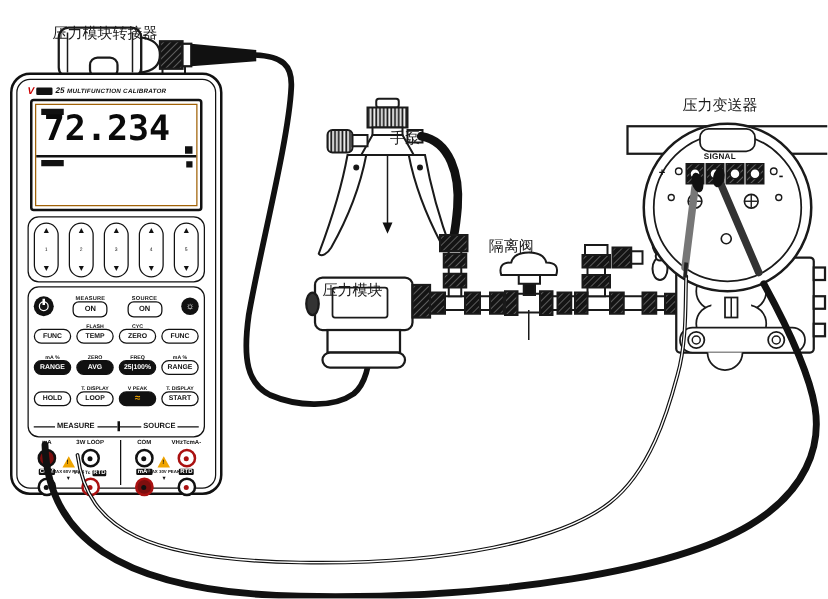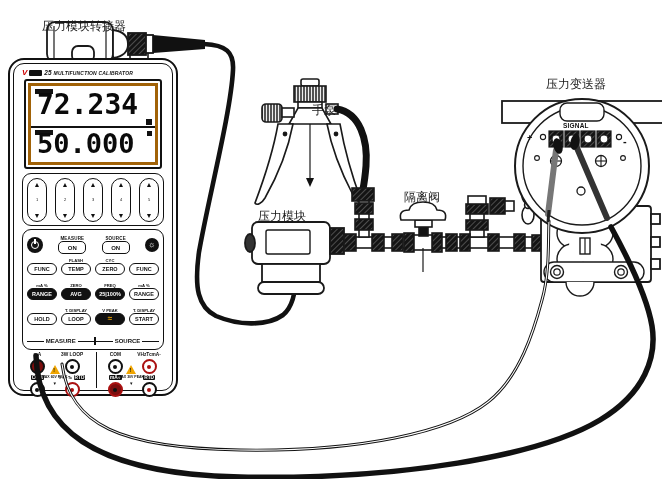--- a/index.html
+++ b/index.html
@@ -10,21 +10,21 @@
   
   .calib{position:absolute;left:8px;top:58px;width:170px;height:338px;z-index:2;
          border:2px solid #111;border-radius:16px;background:#fff;box-sizing:border-box;}
   .face{position:absolute;left:3px;top:3px;right:3px;bottom:3px;border:1.6px solid #111;border-radius:11px;}
   .hdr{position:absolute;left:8px;top:3px;right:4px;height:11px;display:flex;align-items:center;gap:2px;}
   .logo-v{color:#c00;font-weight:bold;font-style:italic;font-size:8px;line-height:8px;}
   .logo-box{width:13px;height:6px;background:#111;border-radius:1px;}
   .model{font-weight:bold;font-style:italic;font-size:6.5px;}
   .brand{font-weight:bold;font-style:italic;font-size:5px;letter-spacing:.2px;}
   .lcd{position:absolute;left:10px;top:15px;width:138px;height:90px;border:2.5px solid #111;border-radius:3px;background:#fff;box-sizing:border-box;}
-  .lcd-in{position:absolute;left:2px;top:2px;right:2px;bottom:2px;border:3px solid #a16207;}
+  .lcd-in{position:absolute;left:2px;top:2px;right:2px;bottom:2px;border:1px solid #a16207;}
   .seg{font-family:"DejaVu Sans Mono",monospace;font-weight:bold;color:#0a0a0a;position:absolute;left:6px;letter-spacing:0;}
   .seg1{top:2px;font-size:28px;}
   .seg2{top:42px;font-size:27px;}
   .lcdsep{position:absolute;left:0;right:0;top:40px;border-top:2px solid #111;}
   .annbar{position:absolute;width:18px;height:5px;background:#111;left:4px;}
   .u{position:absolute;background:#111;}
   
   .arrbox{position:absolute;left:8px;top:109px;width:142px;height:53px;border:1.6px solid #111;border-radius:9px;
           display:flex;justify-content:space-around;align-items:center;box-sizing:border-box;}
   .pill{width:20px;height:44px;border:1.6px solid #111;border-radius:10px;display:flex;flex-direction:column;
@@ -234,21 +234,20 @@
       </div>
 
       <div class="lcd">
         <div class="lcd-in">
           <div class="annbar" style="top:3px;"></div>
           <div class="seg seg1">72.234</div>
           <div class="lcdsep"></div>
           <div class="u" style="right:3px;top:33px;width:6px;height:6px;"></div>
           <div class="annbar" style="top:44px;"></div>
           <div class="u" style="right:3px;top:45px;width:5px;height:5px;"></div>
-          <div class="seg seg2">50.000</div>
         </div>
       </div>
 
       <div class="arrbox">
         <div class="pill">
             <span class="ar">▲</span>
             <span class="num">1</span>
             <span class="ar">▼</span>
           </div>
         <div class="pill">
@@ -423,20 +422,20 @@
     </g>
     <g>
       <line x1="577" y1="148" x2="607" y2="218" stroke="#333" stroke-width="6" stroke-linecap="round"></line>
       <ellipse cx="575" cy="142" rx="4.5" ry="8" fill="#111" transform="rotate(12 575 142)"></ellipse>
     </g>
   </svg>
 
   <div class="cn" style="left:42px;top:5px;margin-top:13px;">压力模块转接器</div>
   <div class="cn" style="left:312px;top:66px;margin-top:36px;">手泵</div>
   <div class="cn" style="left:546px;top:76px;">压力变送器</div>
-  <div class="cn" style="left:404px;top:189px;font-family:Liberation Mono, monospace;">隔离阀</div>
-  <div class="cn" style="left:258px;top:208px;">压力模块</div>
+  <div class="cn" style="left:391px;top:189px;font-family:Liberation Mono, monospace;">隔离阀</div>
+  <div class="cn" style="left:258px;top:224px;">压力模块</div>
 
   <div class="sig" style="left:563px;top:122px;">SIGNAL</div>
   <div class="pm" style="left:527px;top:133px;font-size:9px;">+</div>
   <div class="pm" style="left:623px;top:135px;font-size:11px;">-</div>
 
 </div>
 
 </body></html>

